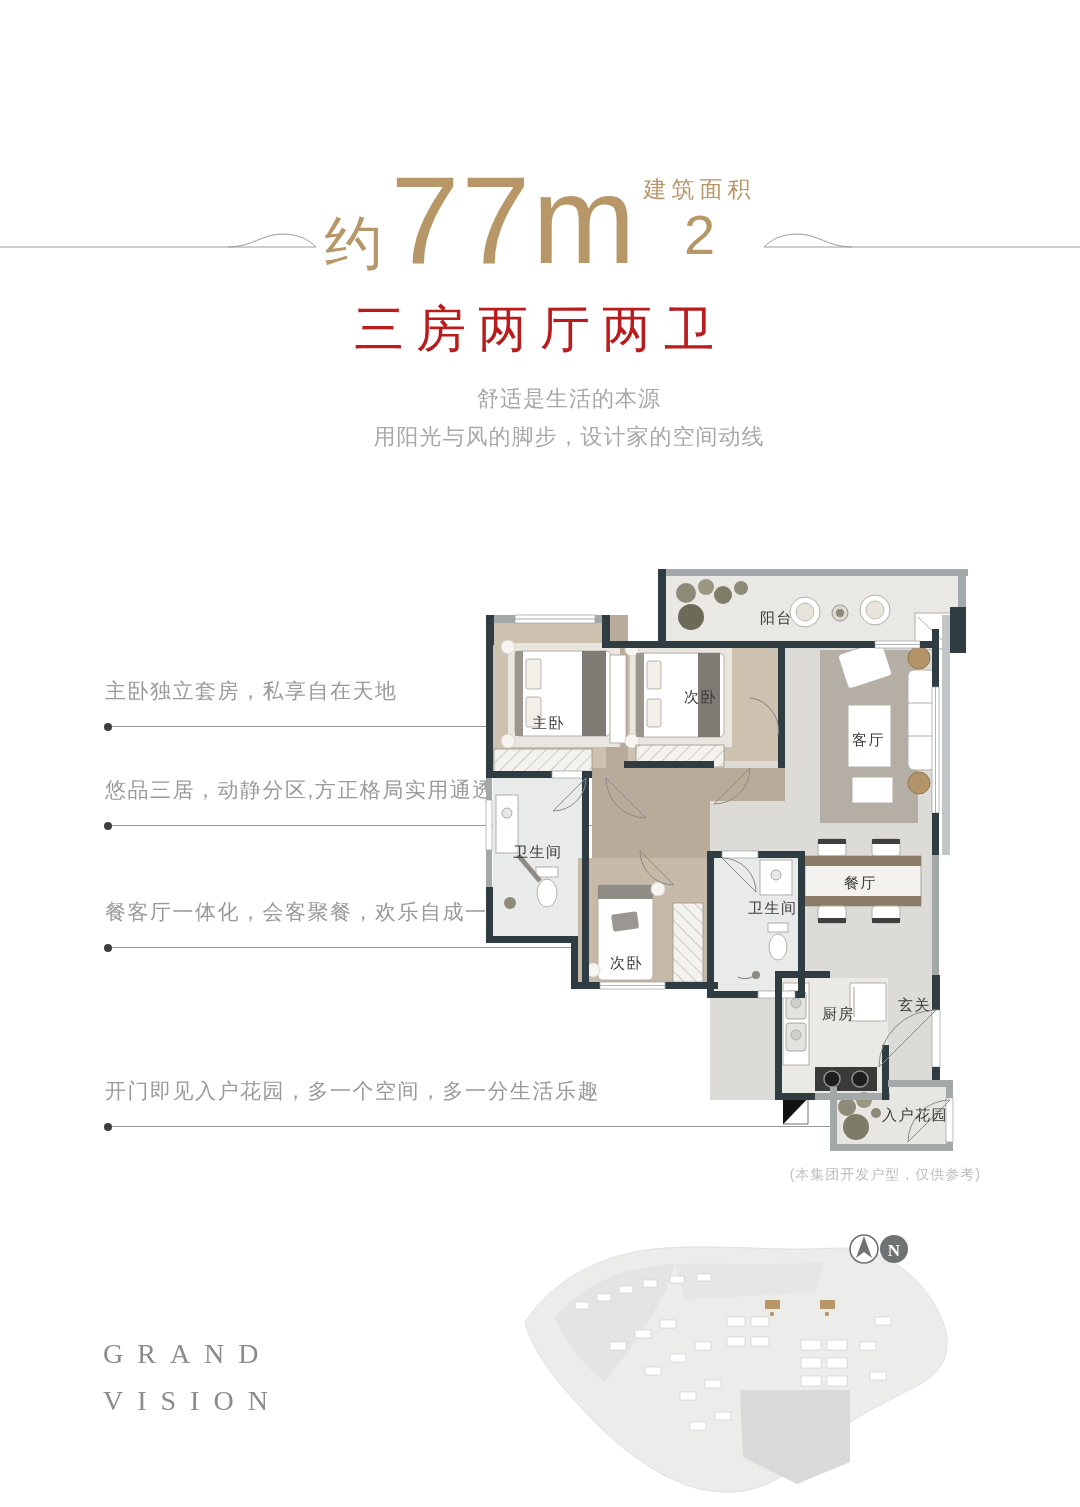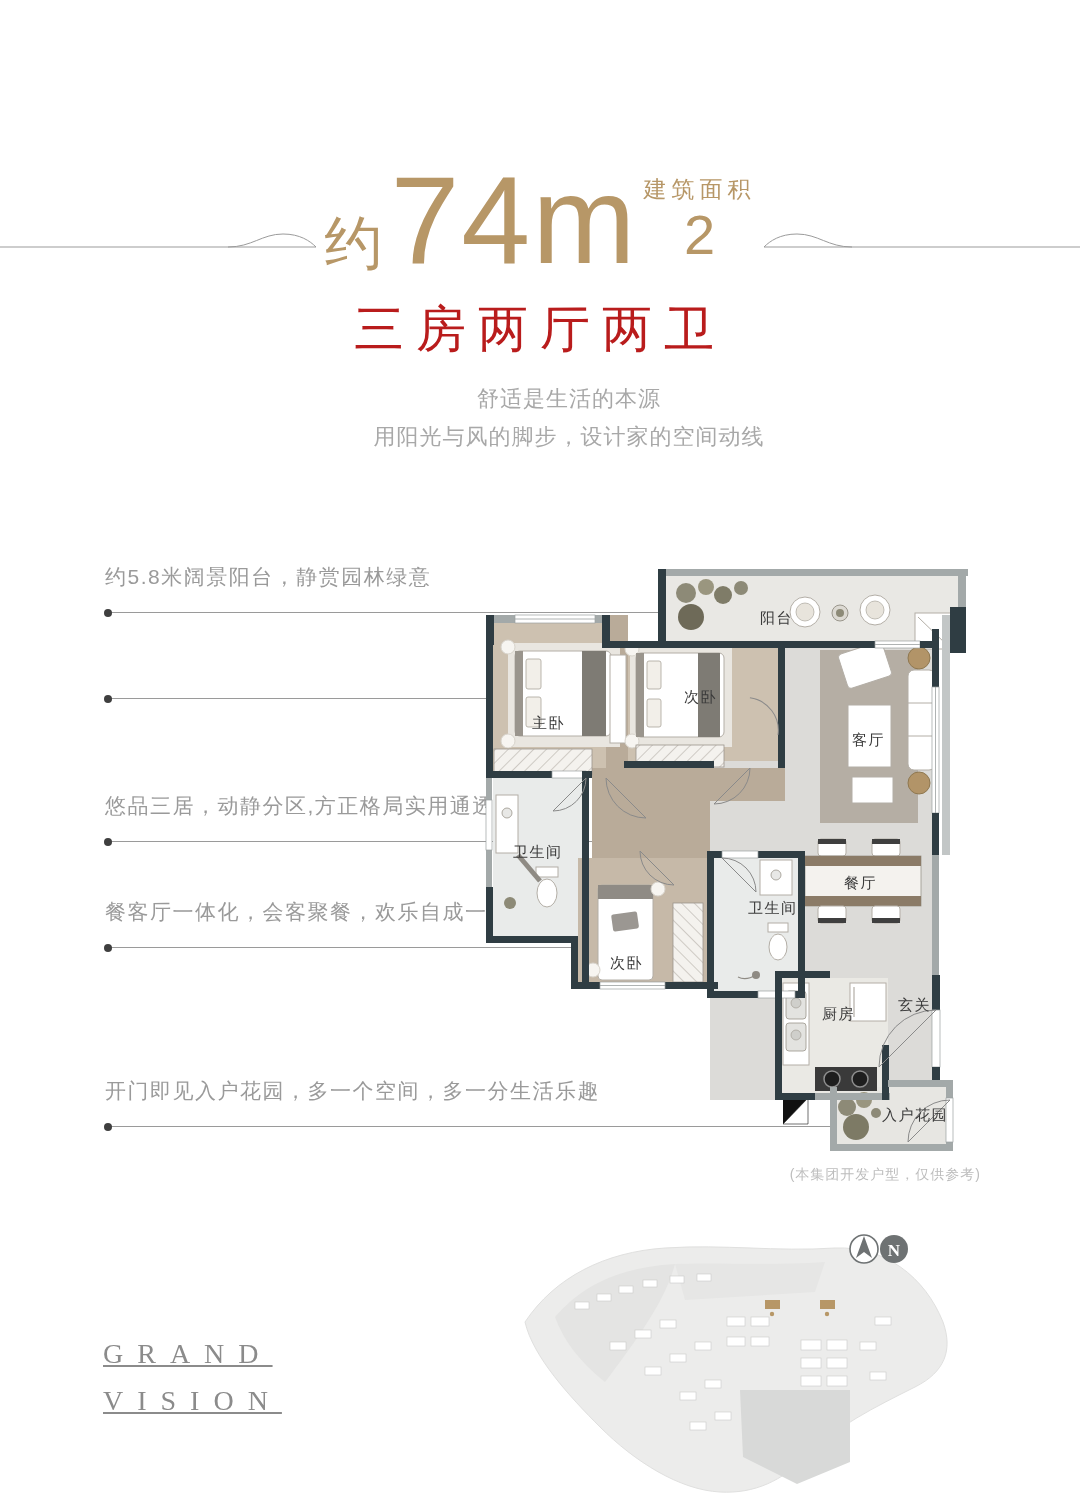--- a/index.html
+++ b/index.html
@@ -27,77 +27,72 @@
         font-size:22px;line-height:38px;color:#a8a8a8;letter-spacing:1px;margin-left:29px;}
 
   
   .bullet{position:absolute;left:105px;}
   .bullet-text{font-size:21px;color:#9a9a9a;letter-spacing:1.5px;}
   .bullet-line{position:relative;height:0;border-top:1px solid #9a9a9a;margin-top:21px;}
   .bullet-dot{position:absolute;left:-1px;top:-4px;width:8px;height:8px;border-radius:50%;
               background:#3f3f3f;}
   .b1{top:563px;} .b1 .bullet-line{width:651px;}
   .b2{top:677px;} .b2 .bullet-line{width:406px;}
-  .b3{top:792px;} .b3 .bullet-line{width:571px;}
+  .b3{top:776px;} .b3 .bullet-line{width:571px;}
   .b4{top:898px;} .b4 .bullet-line{width:676px;}
   .b5{top:1077px;font-family:Liberation Mono, monospace;} .b5 .bullet-line{width:776px;}
 
   
   .floorplan{position:absolute;left:460px;top:555px;width:520px;height:620px;}
   .fp-note{position:absolute;top:1166px;left:476px;width:505px;text-align:right;
            font-size:14px;color:#bdbdbd;letter-spacing:1px;}
 
   .rlabel{font-size:15px;fill:#3a3a3a;letter-spacing:1.5px;font-weight:500;}
   .wd{fill:#2f3d43;} .wg{fill:#a3a9a9;} .wg2{fill:#c2c6c6;} .ww{fill:#ffffff;stroke:#9aa0a0;stroke-width:0.7;}
   .door{fill:none;stroke:#8a8a8a;stroke-width:1;}
   .furn{fill:#ffffff;stroke:#b3aea6;stroke-width:1;}
   .glow{fill:#f7f5f1;stroke:#d8d4cc;stroke-width:1;}
 
   
   .brand{position:absolute;left:103px;top:1330px;color:#8b8b8b;
          font-family:"Liberation Serif","DejaVu Serif",serif;font-size:28px;
-         letter-spacing:14px;line-height:47px;text-decoration:underline;}
+         letter-spacing:14px;line-height:47px;}
 
   .sitemap{position:absolute;left:515px;top:1222px;width:450px;height:285px;}
 </style>
 </head>
 <body>
 
 <div class="page">
 
   <svg class="deco left" viewBox="0 0 330 40">
     <path d="M0,23 H316" stroke="#9b9b9b" stroke-width="1" fill="none"></path>
     <path d="M228,23 C252,23 262,10 283,10 C300,10 310,17 316,23" stroke="#9b9b9b" stroke-width="1" fill="none"></path>
   </svg>
   <svg class="deco right" viewBox="0 0 330 40">
     <path d="M14,23 H330" stroke="#9b9b9b" stroke-width="1" fill="none"></path>
     <path d="M14,23 C20,17 30,10 47,10 C68,10 78,23 102,23" stroke="#9b9b9b" stroke-width="1" fill="none"></path>
   </svg>
 
   <div class="hero-title">
     <span class="t-approx">约</span>
-    <span class="t-num">74m</span>
+    <span class="t-num">77m</span>
     <span class="t-col">
       <span class="t-arealabel">建筑面积</span>
       <span class="t-sup">2</span>
     </span>
   </div>
   <div class="subtitle">三房两厅两卫</div>
   <div class="desc">
     <div>舒适是生活的本源</div>
     <div>用阳光与风的脚步，设计家的空间动线</div>
   </div>
 
-  <div class="bullet b1">
-    <div class="bullet-text">约5.8米阔景阳台，静赏园林绿意</div>
-    <div class="bullet-line">
-        <span class="bullet-dot"></span>
-      </div>
-  </div>
   <div class="bullet b2">
+    <div class="bullet-text">主卧独立套房，私享自在天地</div>
     <div class="bullet-line">
         <span class="bullet-dot"></span>
       </div>
   </div>
   <div class="bullet b3">
     <div class="bullet-text">悠品三居，动静分区,方正格局实用通透</div>
     <div class="bullet-line">
         <span class="bullet-dot"></span>
       </div>
   </div>

